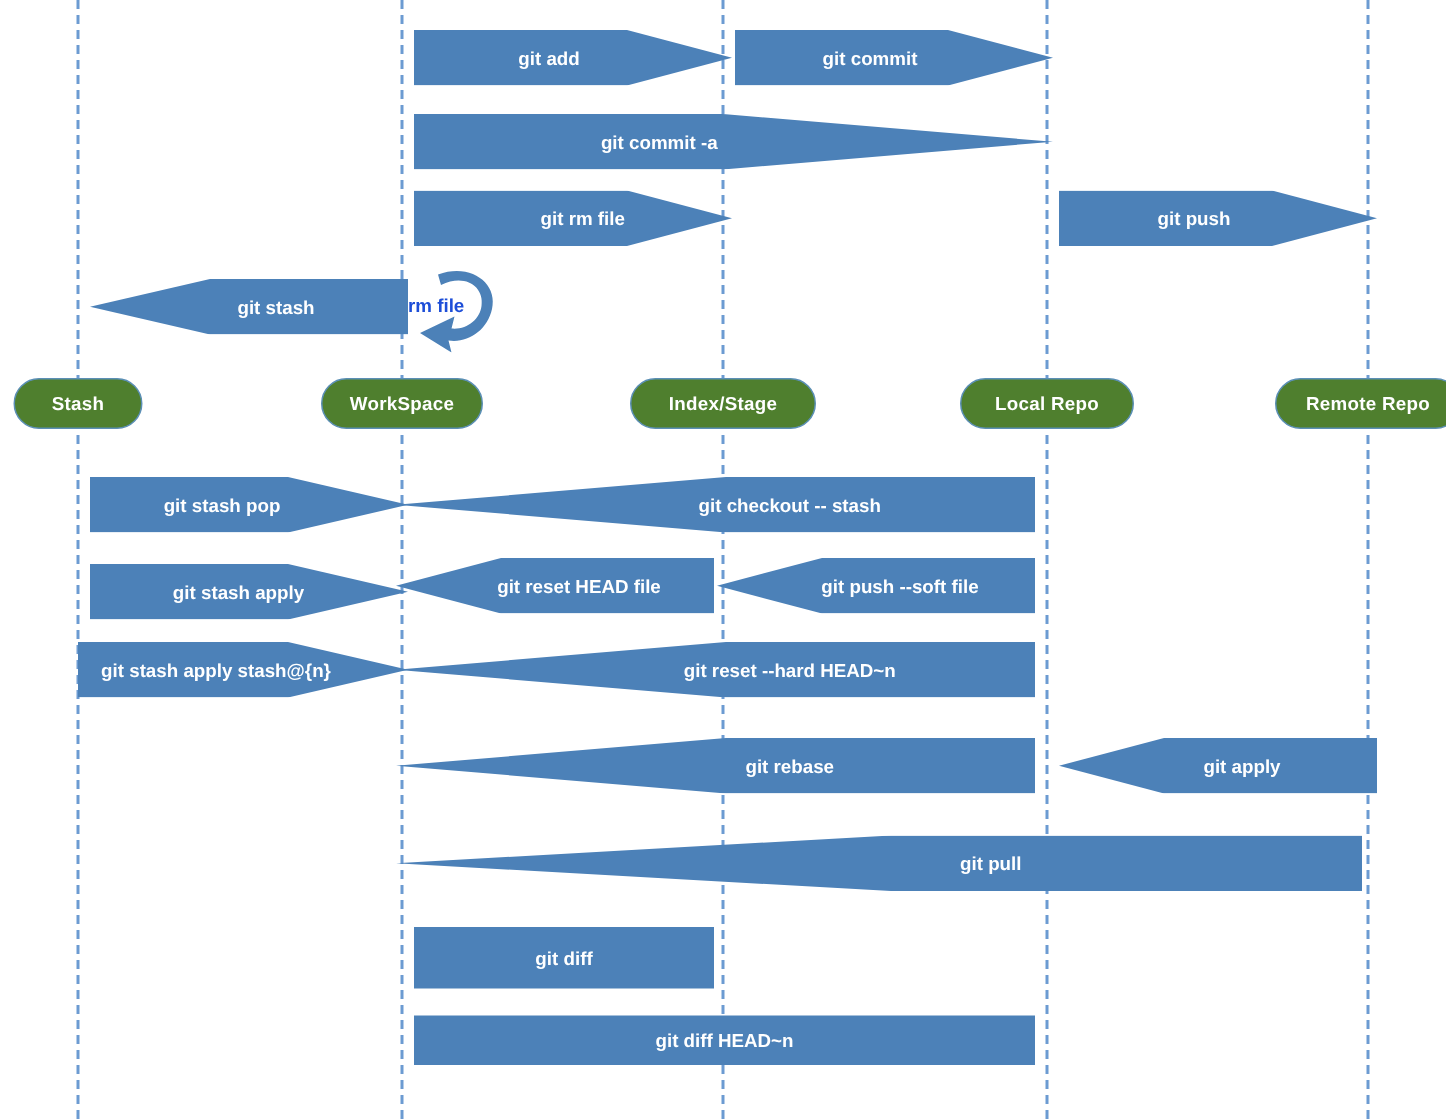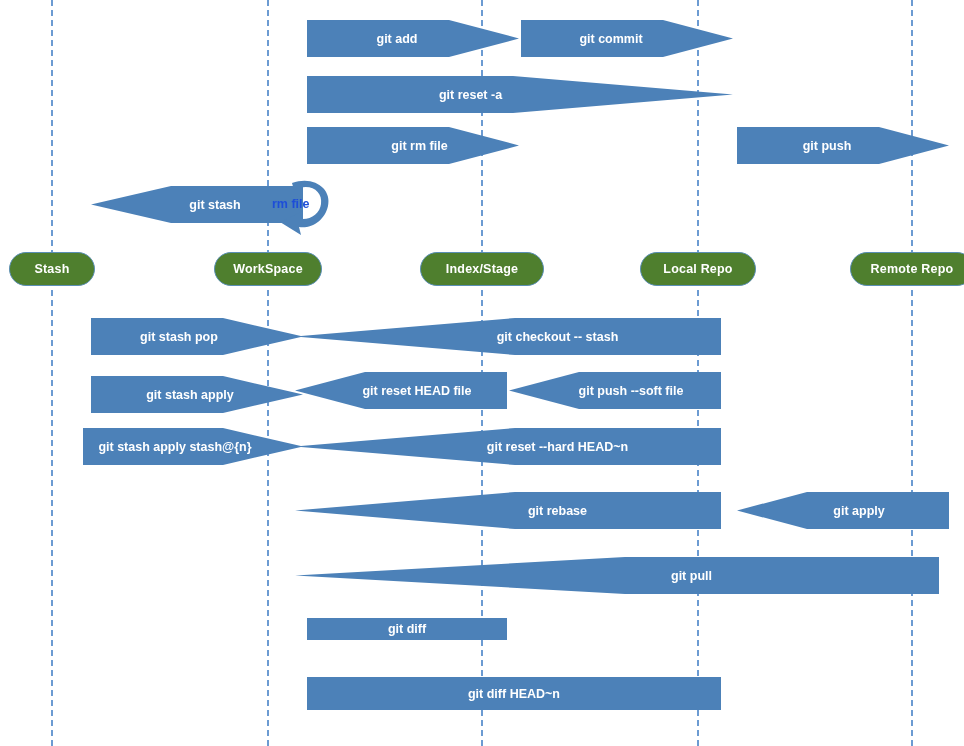--- a/index.html
+++ b/index.html
@@ -17,21 +17,21 @@
              border-radius:17px;
              display:flex;align-items:center;justify-content:center;
              color:#ffffff;font-size:12.5px;font-weight:bold;
              letter-spacing:.2px;white-space:nowrap;
              box-sizing:border-box;z-index:5;}
 
   
   .shape{position:absolute;background:#4C81B8;
          display:flex;align-items:center;justify-content:center;
          color:#ffffff;font-size:12.5px;font-weight:bold;
-         white-space:nowrap;box-sizing:border-box;z-index:3;margin-left:31px;}
+         white-space:nowrap;box-sizing:border-box;z-index:3;}
   .shape span{position:relative;z-index:2;pointer-events:none;}
 
   
   .pt-right{clip-path:polygon(0 0, calc(100% - var(--tip)) 0, 100% 50%,
              calc(100% - var(--tip)) 100%, 0 100%);}
   
   .pt-left{clip-path:polygon(var(--tip) 0, 100% 0, 100% 100%,
             var(--tip) 100%, 0 50%);}
   
   .rect{}
@@ -54,21 +54,21 @@
       <div class="lane-line" style="left: 911px;"></div>
     </div>
   <div id="shapes">
       <div class="shape pt-right" style="left: 276px; top: 20px; width: 212px; height: 37px; --tip: 70px;">
         <span style="margin-right: 32px;">git add</span>
       </div>
       <div class="shape pt-right" style="left: 490px; top: 20px; width: 212px; height: 37px; --tip: 70px;">
         <span style="margin-right: 32px;">git commit</span>
       </div>
       <div class="shape pt-right" style="left: 276px; top: 76px; width: 426px; height: 37px; --tip: 220px;">
-        <span style="margin-right: 99px;">git reset -a</span>
+        <span style="margin-right: 99px;">git commit -a</span>
       </div>
       <div class="shape pt-right" style="left: 276px; top: 127px; width: 212px; height: 37px; padding-left: 45px; --tip: 70px;">
         <span style="margin-right: 32px;">git rm file</span>
       </div>
       <div class="shape pt-right" style="left: 706px; top: 127px; width: 212px; height: 37px; --tip: 70px;">
         <span style="margin-right: 32px;">git push</span>
       </div>
       <div class="shape pt-left" style="left: 60px; top: 186px; width: 212px; height: 37px; --tip: 80px;">
         <span style="margin-left: 36px;">git stash</span>
       </div>
@@ -95,21 +95,21 @@
       </div>
       <div class="shape pt-left" style="left: 264px; top: 492px; width: 426px; height: 37px; --tip: 220px;">
         <span style="margin-left: 99px;">git rebase</span>
       </div>
       <div class="shape pt-left" style="left: 706px; top: 492px; width: 212px; height: 37px; --tip: 70px;">
         <span style="margin-left: 32px;">git apply</span>
       </div>
       <div class="shape pt-left" style="left: 264px; top: 557px; width: 644px; height: 37px; --tip: 330px;">
         <span style="margin-left: 149px;">git pull</span>
       </div>
-      <div class="shape rect" style="left: 276px; top: 618px; width: 200px; height: 22px; --tip: 0px;">
+      <div class="shape rect" style="left: 276px; top: 618px; width: 200px; height: 41px; --tip: 0px;">
         <span>git diff</span>
       </div>
       <div class="shape rect" style="left: 276px; top: 677px; width: 414px; height: 33px; --tip: 0px;">
         <span>git diff HEAD~n</span>
       </div>
     </div>
   <div id="lane-pills">
       <div class="lane-pill" style="width: 86px; left: 9px; top: 252px;">
         <span>Stash</span>
       </div>

